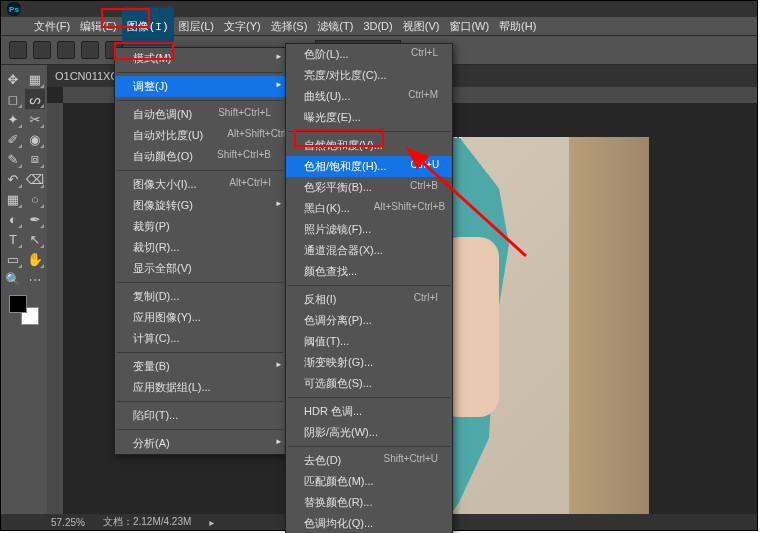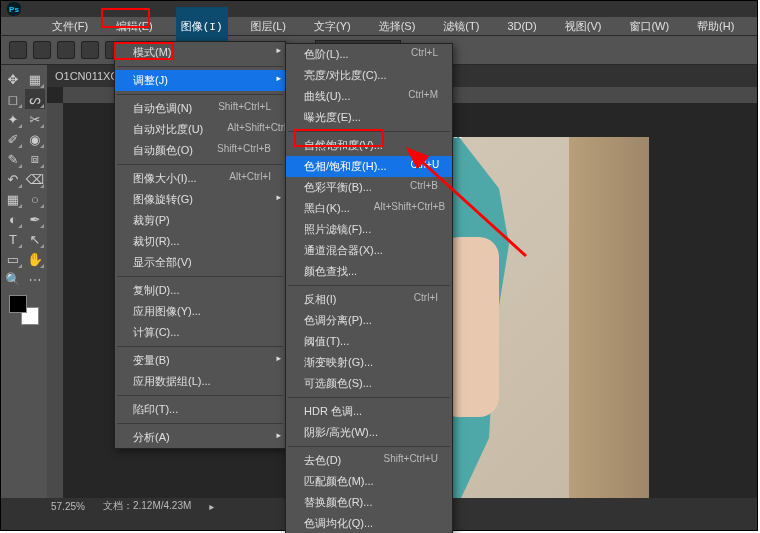--- a/index.html
+++ b/index.html
@@ -1,21 +1,21 @@
 <!DOCTYPE html>
 <html><head>
 <meta charset="utf-8">
 <style>
 * { margin: 0; padding: 0; box-sizing: border-box; font-family: "Microsoft YaHei", sans-serif; }
 body { background: #fff; width: 760px; height: 533px; overflow: hidden; position: relative; }
 .app { width: 758px; height: 531px; background: #323232; position: relative; border: 1px solid #000; }
 .titlebar { height: 16px; background: #323232; display: flex; align-items: center; padding-left: 6px; }
 .ps-logo { width: 14px; height: 14px; background: #001d26; color: #00c8ff; font-size: 8px; font-weight: bold; display: flex; align-items: center; justify-content: center; border-radius: 6px; }
 .menubar { height: 18px; background: #535353; display: flex; align-items: center; padding-left: 28px; font-size: 11px; color: #e0e0e0; }
-.menubar-item { padding: 12px 5px; cursor: default; margin-left: 18px; }
+.menubar-item { padding: 12px 5px; cursor: default; }
 .menubar-item.active { background: #0c4a6e; color: #fff; font-family: Liberation Mono, monospace; }
 .annot-red { position: absolute; border: 2px solid #ff0000; pointer-events: none; z-index: 100; }
 .optionsbar { height: 30px; background: #535353; border-top: 1px solid #2a2a2a; border-bottom: 1px solid #2a2a2a; display: flex; align-items: center; padding-left: 8px; gap: 6px; }
 .opt-icon { width: 18px; height: 18px; background: #3a3a3a; border: 1px solid #222; border-radius: 2px; }
 .opt-text { color: #e0e0e0; font-size: 11px; padding: 2px 10px; background: #3a3a3a; border: 1px solid #222; }
 .workspace { display: flex; height: calc(100% - 64px - 16px); }
 .toolbox { width: 46px; background: #535353; display: flex; flex-direction: column; padding: 4px 0; gap: 0; align-items: center; }
 .tool-row { display: flex; gap: 2px; }
 .tool { width: 20px; height: 20px; display: flex; align-items: center; justify-content: center; color: #ccc; font-size: 13px; cursor: default; position: relative; }
 .tool.sel { background: #3a3a3a; }
@@ -31,25 +31,25 @@
 .canvas-img { position: absolute; left: 272px; top: 72px; width: 330px; height: 430px; background: linear-gradient(135deg, #d4c9b8 0%, #c4b8a3 100%); overflow: hidden; }
 .dress { position: absolute; left: 0; top: 0; width: 200px; height: 430px; background: #4fa8a8; clip-path: polygon(0 0, 70% 0, 90% 12%, 95% 25%, 88% 45%, 85% 70%, 70% 85%, 55% 95%, 0 100%); }
 .skin { position: absolute; left: 120px; top: 100px; width: 60px; height: 180px; background: #e8c9b0; border-radius: 20px; }
 .wall { position: absolute; right: 0; top: 0; width: 80px; height: 430px; background: linear-gradient(90deg, #b89f7a, #9e876a); }
 .selection-ants { position: absolute; border: 1px dashed #fff; pointer-events: none; }
 .dropdown { position: absolute; background: #535353; border: 1px solid #222; box-shadow: 2px 2px 8px rgba(0,0,0,0.5); font-size: 11px; color: #e0e0e0; z-index: 50; }
 .dd-item { padding: 3px 14px 3px 18px; display: flex; justify-content: space-between; gap: 24px; cursor: default; white-space: nowrap; position: relative; }
 .dd-item.hl { background: #1473e6; color: #fff; }
 .dd-item.arrow::after { content: '▸'; position: absolute; right: 4px; font-size: 9px; }
 .dd-sep { height: 1px; background: #3a3a3a; margin: 3px 2px; }
-.dd1 { top: 40px; left: 113px; width: 172px; }
+.dd1 { top: 46px; left: 113px; width: 172px; }
 .dd2 { top: 42px; left: 284px; width: 168px; }
 .shortcut { color: #bbb; font-size: 10px; }
 .dd-item.hl .shortcut { color: #fff; }
-.statusbar { position: absolute; bottom: 16px; left: 0; right: 0; height: 16px; background: #323232; color: #bbb; font-size: 10px; display: flex; align-items: center; padding-left: 50px; gap: 18px; }
+.statusbar { position: absolute; bottom: 0; left: 0; right: 0; height: 16px; background: #323232; color: #bbb; font-size: 10px; display: flex; align-items: center; padding-left: 50px; gap: 18px; }
 .arrow-annot { position: absolute; z-index: 101; pointer-events: none; }
 </style>
 </head>
 <body>
 
 <div class="app">
   <div class="titlebar">
     <div class="ps-logo">Ps</div>
   </div>
 

